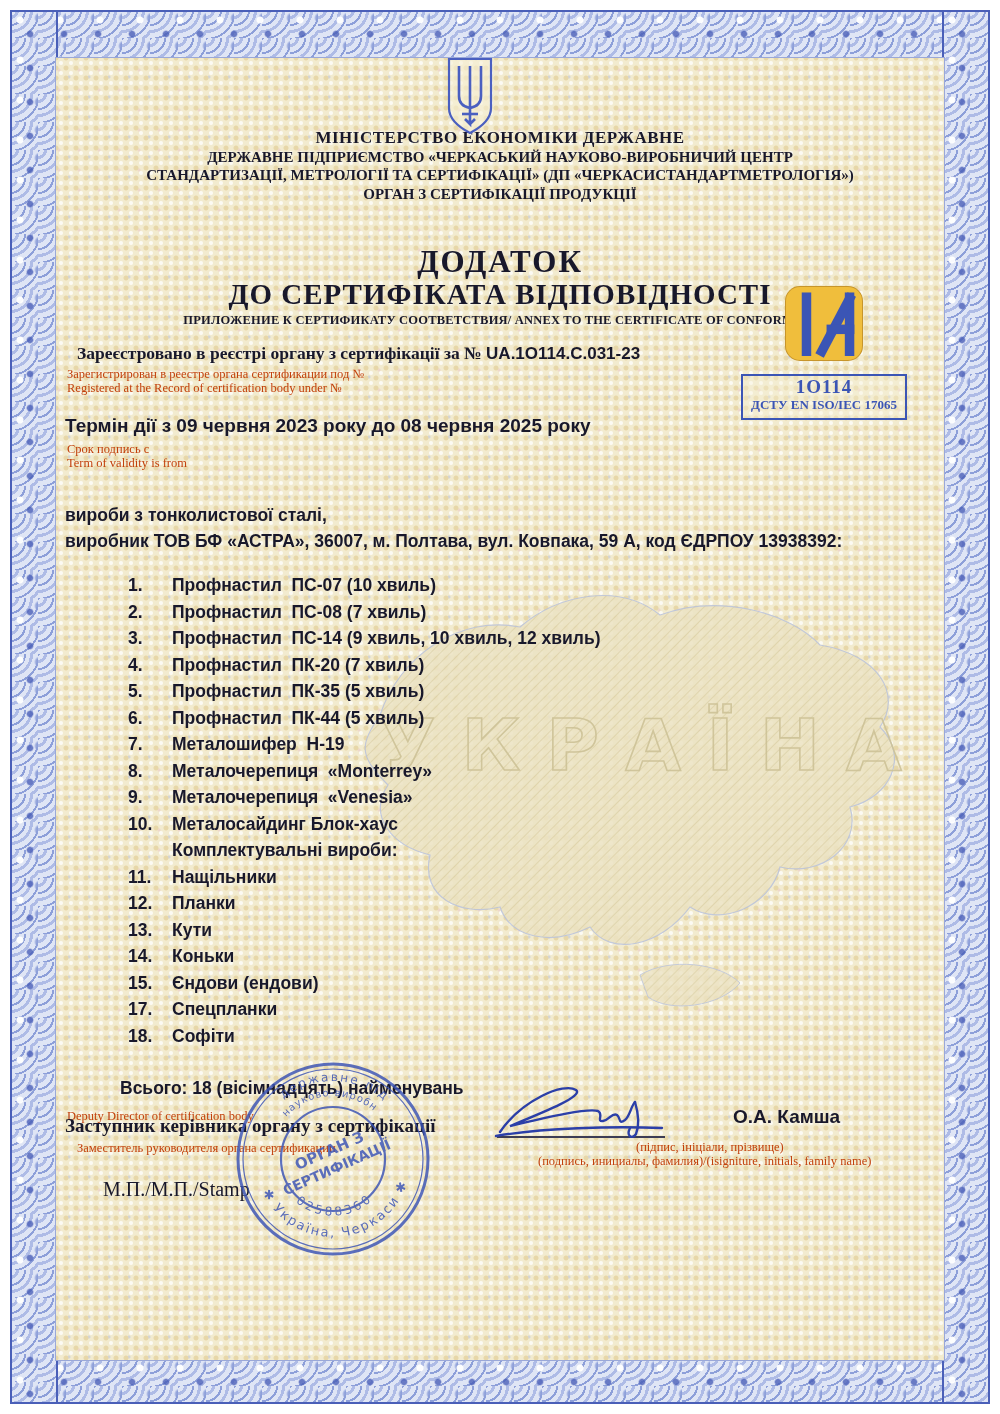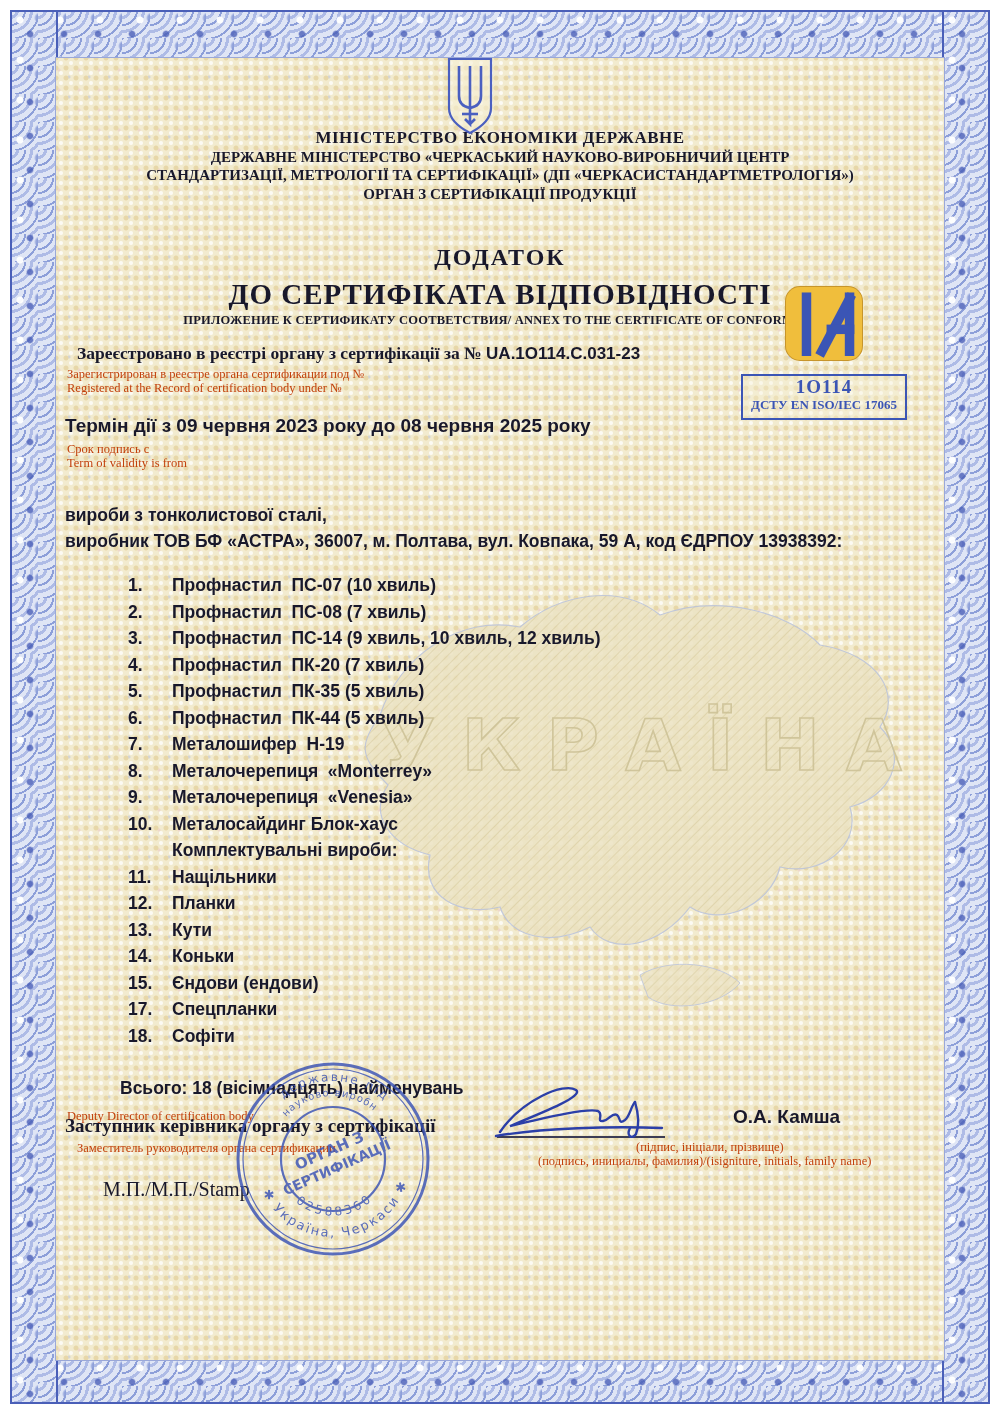--- a/index.html
+++ b/index.html
@@ -35,21 +35,21 @@
   .sans{font-family:"Liberation Sans", sans-serif;}
   .b{font-weight:bold;}
   .ink{color:#18182b;}
   .blue{color:#3b55b5;}
   .small{font-size:12.5px;line-height:14px;color:#c2410c;}
   
   .h-line1{top:128px;font-size:17px;letter-spacing:.5px;}
   .h-line2{top:149px;font-size:15px;}
   .h-line3{top:167px;font-size:15px;}
   .h-line4{top:186px;font-size:15px;}
-  .t-line1{top:244px;font-size:24px;letter-spacing:2px;}
+  .t-line1{top:244px;font-size:31px;letter-spacing:2px;}
   .t-line2{top:278px;font-size:29px;letter-spacing:1px;}
   .t-sub{top:313px;font-size:12.5px;letter-spacing:.2px;}
   
   .reg-main{left:65px;top:343px;font-size:17.5px;}
   .reg-num{font-family:"Liberation Sans", sans-serif;font-size:17px;}
   .reg-ru{left:67px;top:367px;}
   .reg-en{left:67px;top:381px;}
   .val-main{left:65px;top:415px;font-size:19px;}
   .val-ru{left:67px;top:442px;}
   .val-en{left:67px;top:456px;}
@@ -111,21 +111,21 @@
     <g stroke="#4a5fc0" stroke-width="2.6" fill="none">
       <path d="M26,10 L26,58"></path>
       <path d="M15,10 L15,40 Q15,50 26,52"></path>
       <path d="M37,10 L37,40 Q37,50 26,52"></path>
       <path d="M18,58 L34,58"></path>
       <path d="M26,58 L26,68 L21,63 M26,68 L31,63"></path>
     </g>
   </svg>
 
   <div class="abs ctr serif b ink h-line1">МІНІСТЕРСТВО ЕКОНОМІКИ ДЕРЖАВНЕ</div>
-  <div class="abs ctr serif b ink h-line2">ДЕРЖАВНЕ МІНІСТЕРСТВО «ЧЕРКАСЬКИЙ НАУКОВО-ВИРОБНИЧИЙ ЦЕНТР</div>
+  <div class="abs ctr serif b ink h-line2">ДЕРЖАВНЕ ПІДПРИЄМСТВО «ЧЕРКАСЬКИЙ НАУКОВО-ВИРОБНИЧИЙ ЦЕНТР</div>
   <div class="abs ctr serif b ink h-line3">СТАНДАРТИЗАЦІЇ, МЕТРОЛОГІЇ ТА СЕРТИФІКАЦІЇ» (ДП «ЧЕРКАСИСТАНДАРТМЕТРОЛОГІЯ»)</div>
   <div class="abs ctr serif b ink h-line4">ОРГАН З СЕРТИФІКАЦІЇ ПРОДУКЦІЇ</div>
 
   <div class="abs ctr serif b ink t-line1">ДОДАТОК</div>
   <div class="abs ctr serif b ink t-line2">ДО СЕРТИФІКАТА ВІДПОВІДНОСТІ</div>
   <div class="abs ctr serif b ink t-sub">ПРИЛОЖЕНИЕ К СЕРТИФИКАТУ СООТВЕТСТВИЯ/ ANNEX TO THE CERTIFICATE OF CONFORMITY</div>
 
   <div class="abs naau" style="z-index:2;">
     <svg width="76" height="73" viewBox="0 0 100 100">
       <g stroke="#3b55b5" stroke-width="13" fill="none" stroke-linecap="square">

